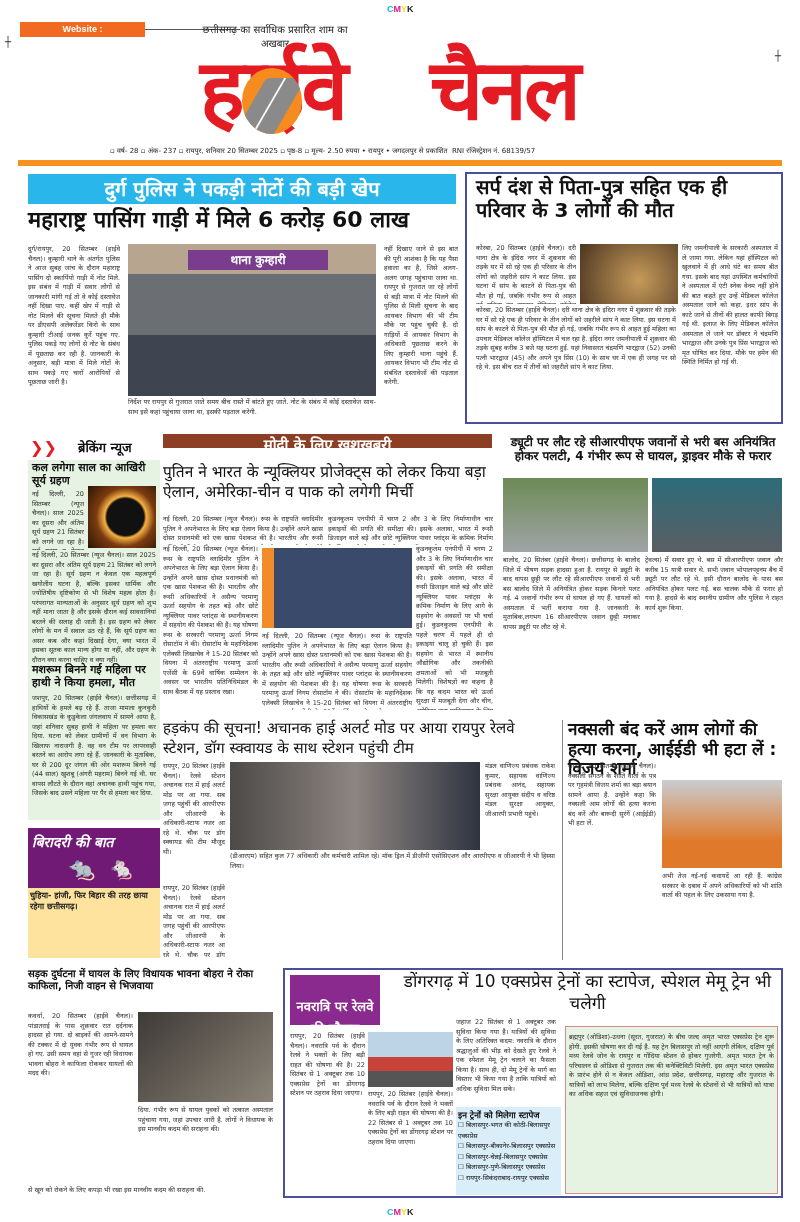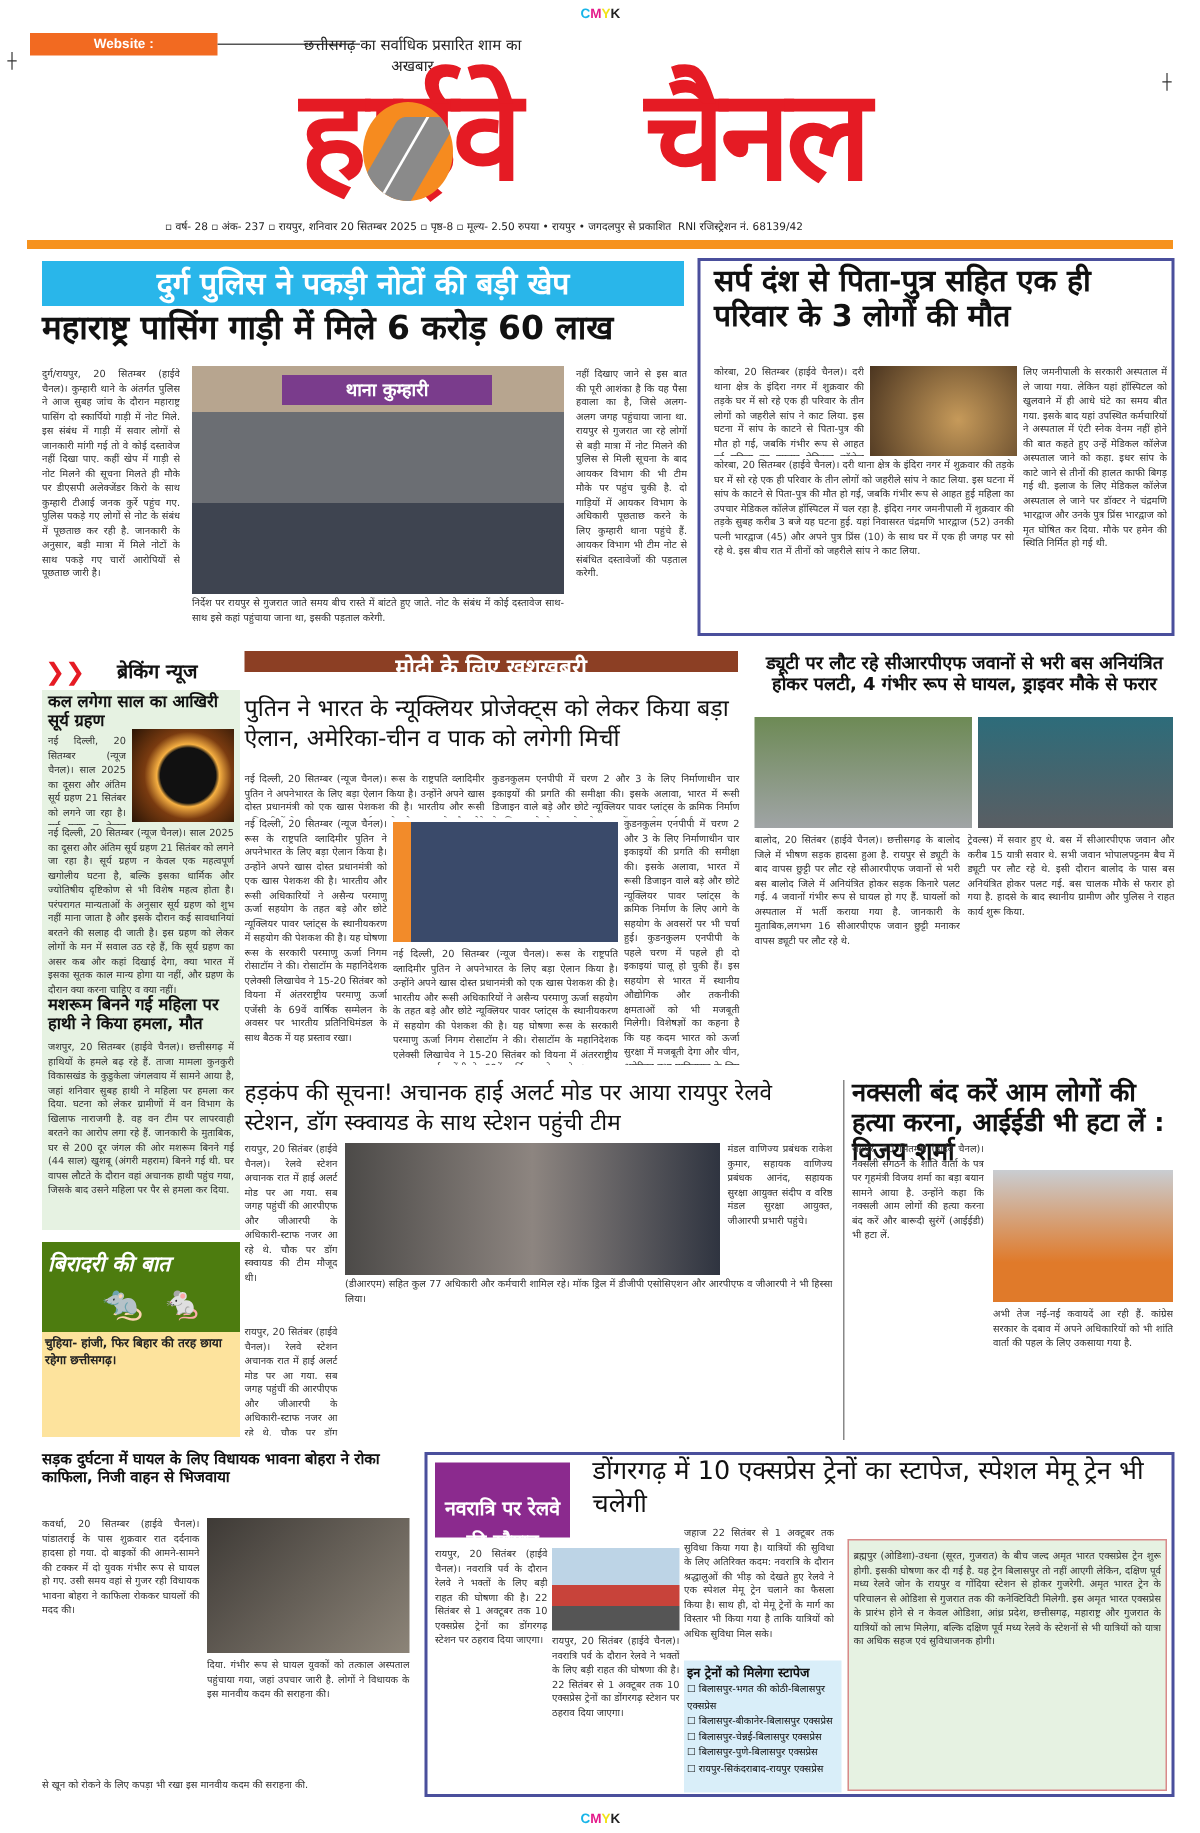--- a/index.html
+++ b/index.html
@@ -34,21 +34,21 @@
 <div class="abs cmyk" style="left:387px;top:4px"><span class="c">C</span><span class="m">M</span><span class="y">Y</span><span class="k">K</span></div>
 
 <div class="abs web">Website : www.highwaychannel.in</div>
 <div class="abs" style="left:145px;top:29px;width:95px;height:1px;background:#555"></div>
 <div class="abs tagline">छत्तीसगढ़ का सर्वाधिक प्रसारित शाम का अखबार</div>
 <div class="abs mast" style="left:200px">हाईवे</div>
 <div class="abs logo-circle">
     <div class="road"></div>
   </div>
 <div class="abs mast" style="left:430px">चैनल</div>
-<div class="abs imprint"><span>▫ वर्ष- 28 ▫ अंक- 237 ▫ रायपुर, शनिवार 20 सितम्बर 2025 ▫ पृष्ठ-8 ▫ मूल्य- 2.50 रुपया • रायपुर • जगदलपुर से प्रकाशित</span> &nbsp;<span>RNI रजिस्ट्रेशन नं. 68139/42</span></div>
+<div class="abs imprint"><span>▫ वर्ष- 28 ▫ अंक- 237 ▫ रायपुर, शनिवार 20 सितम्बर 2025 ▫ पृष्ठ-8 ▫ मूल्य- 2.50 रुपया • रायपुर • जगदलपुर से प्रकाशित</span> &nbsp;<span>RNI रजिस्ट्रेशन नं. 68139/57</span></div>
 <div class="abs orangebar"></div>
 
 <div class="abs bluebanner">दुर्ग पुलिस ने पकड़ी नोटों की बड़ी खेप</div>
 <div class="abs h1" style="left:28px;top:207px;width:430px;font-size:22px">महाराष्ट्र पासिंग गाड़ी में मिले 6 करोड़ 60 लाख</div>
 <div class="abs col" style="left:28px;top:245px;width:92px;height:175px">दुर्ग/रायपुर, 20 सितम्बर (हाईवे चैनल)। कुम्हारी थाने के अंतर्गत पुलिस ने आज सुबह जांच के दौरान महाराष्ट्र पासिंग दो स्कार्पियो गाड़ी में नोट मिले. इस संबंध में गाड़ी में सवार लोगों से जानकारी मांगी गई तो वे कोई दस्तावेज नहीं दिखा पाए. कहीं खेप में गाड़ी से नोट मिलने की सूचना मिलते ही मौके पर डीएसपी अलेक्जेंडर किरो के साथ कुम्हारी टीआई जनक कुर्रे पहुंच गए. पुलिस पकड़े गए लोगों से नोट के संबंध में पूछताछ कर रही है. जानकारी के अनुसार, बड़ी मात्रा में मिले नोटों के साथ पकड़े गए चारों आरोपियों से पूछताछ जारी है।</div>
 <div class="abs photo" style="left:128px;top:244px;width:248px;height:152px;background:linear-gradient(#b7a58f 0 20%,#6b6e73 20% 60%,#3e4450 60%)">
   <div style="position:absolute;left:60px;top:6px;width:140px;height:20px;background:#7a3c8c;color:#fff;font-weight:bold;font-size:12px;text-align:center;line-height:20px">थाना कुम्हारी</div>
 </div>
 <div class="abs col" style="left:128px;top:398px;width:248px;height:24px">निर्देश पर रायपुर से गुजरात जाते समय बीच रास्ते में बांटते हुए जाते. नोट के संबंध में कोई दस्तावेज साथ-साथ इसे कहां पहुंचाया जाना था, इसकी पड़ताल करेगी.</div>
 <div class="abs col" style="left:384px;top:245px;width:74px;height:176px">नहीं दिखाए जाने से इस बात की पूरी आशंका है कि यह पैसा हवाला का है, जिसे अलग-अलग जगह पहुंचाया जाना था. रायपुर से गुजरात जा रहे लोगों से बड़ी मात्रा में नोट मिलने की पुलिस से मिली सूचना के बाद आयकर विभाग की भी टीम मौके पर पहुंच चुकी है. दो गाड़ियों में आयकर विभाग के अधिकारी पूछताछ करने के लिए कुम्हारी थाना पहुंचे हैं. आयकर विभाग भी टीम नोट से संबंधित दस्तावेजों की पड़ताल करेगी.</div>
@@ -65,21 +65,21 @@
   <span style="position:absolute;left:50px;top:2px;font-size:13px;font-weight:bold">ब्रेकिंग न्यूज</span>
 </div>
 <div class="abs green" style="left:28px;top:460px;width:132px;height:360px"></div>
 <div class="abs h1" style="left:32px;top:462px;width:124px;font-size:11px">कल लगेगा साल का आखिरी सूर्य ग्रहण</div>
 <div class="abs photo" style="left:88px;top:486px;width:68px;height:62px;background:radial-gradient(circle at 55% 50%,#111 38%,#f6b042 43%,#7a3b10 60%,#2a1506)"></div>
 <div class="abs col" style="left:32px;top:490px;width:52px;height:60px">नई दिल्ली, 20 सितम्बर (न्यूज चैनल)। साल 2025 का दूसरा और अंतिम सूर्य ग्रहण 21 सितंबर को लगने जा रहा है। सूर्य ग्रहण न केवल एक महत्वपूर्ण खगोलीय घटना है, बल्कि इसका धार्मिक और ज्योतिषीय दृष्टिकोण से भी विशेष महत्व होता है। परंपरागत मान्यताओं के अनुसार सूर्य ग्रहण को शुभ नहीं माना जाता है और इसके दौरान कई सावधानियां बरतने की सलाह दी जाती है। इस ग्रहण को लेकर लोगों के मन में सवाल उठ रहे हैं, कि सूर्य ग्रहण का असर कब और कहां दिखाई देगा, क्या भारत में इसका सूतक काल मान्य होगा या नहीं, और ग्रहण के दौरान क्या करना चाहिए व क्या नहीं।</div>
 <div class="abs col" style="left:32px;top:551px;width:124px;height:112px">नई दिल्ली, 20 सितम्बर (न्यूज चैनल)। साल 2025 का दूसरा और अंतिम सूर्य ग्रहण 21 सितंबर को लगने जा रहा है। सूर्य ग्रहण न केवल एक महत्वपूर्ण खगोलीय घटना है, बल्कि इसका धार्मिक और ज्योतिषीय दृष्टिकोण से भी विशेष महत्व होता है। परंपरागत मान्यताओं के अनुसार सूर्य ग्रहण को शुभ नहीं माना जाता है और इसके दौरान कई सावधानियां बरतने की सलाह दी जाती है। इस ग्रहण को लेकर लोगों के मन में सवाल उठ रहे हैं, कि सूर्य ग्रहण का असर कब और कहां दिखाई देगा, क्या भारत में इसका सूतक काल मान्य होगा या नहीं, और ग्रहण के दौरान क्या करना चाहिए व क्या नहीं।</div>
 <div class="abs h1" style="left:32px;top:664px;width:124px;font-size:11px">मशरूम बिनने गई महिला पर हाथी ने किया हमला, मौत</div>
 <div class="abs col" style="left:32px;top:694px;width:124px;height:122px">जशपुर, 20 सितम्बर (हाईवे चैनल)। छत्तीसगढ़ में हाथियों के हमले बढ़ रहे हैं. ताजा मामला कुनकुरी विकासखंड के कुडुकेला जंगलवाय में सामने आया है, जहां शनिवार सुबह हाथी ने महिला पर हमला कर दिया. घटना को लेकर ग्रामीणों में वन विभाग के खिलाफ नाराजगी है. वह वन टीम पर लापरवाही बरतने का आरोप लगा रहे हैं. जानकारी के मुताबिक, घर से 200 दूर जंगल की ओर मशरूम बिनने गई (44 साल) खुशबू (अंगरी महराम) बिनने गई थी. घर वापस लौटते के दौरान वहां अचानक हाथी पहुंच गया, जिसके बाद उसने महिला पर पैर से हमला कर दिया.</div>
 
-<div class="abs" style="left:28px;top:828px;width:132px;height:72px;background:#4d7c0f">
+<div class="abs" style="left:28px;top:828px;width:132px;height:72px;background:#701a75">
   <span style="position:absolute;left:4px;top:4px;color:#fff;font-size:14px;font-style:italic;font-weight:bold">बिरादरी की बात</span>
   <span style="position:absolute;left:40px;top:28px;color:#fff;font-size:22px">🐀</span>
   <span style="position:absolute;left:80px;top:28px;color:#fff;font-size:22px">🐁</span>
 </div>
 <div class="abs" style="left:28px;top:888px;width:132px;height:70px;background:#fde39d;font-size:8px;line-height:11px;font-weight:bold;color:#222;padding:2px">
   <div>चुहिया- हांजी, फिर बिहार की तरह छाया रहेगा छत्तीसगढ़।</div>
 </div>
 
 <div class="abs brown" style="left:163px;top:434px;width:329px;height:14px;font-size:15px;line-height:22px">मोदी के लिए खुशखबरी</div>
 <div class="abs h1" style="left:163px;top:462px;width:330px;font-size:15.5px;font-weight:normal;line-height:20px">पुतिन ने भारत के न्यूक्लियर प्रोजेक्ट्स को लेकर किया बड़ा ऐलान, अमेरिका-चीन व पाक को लगेगी मिर्ची</div>
@@ -113,21 +113,21 @@
 <div class="abs col" style="left:28px;top:1012px;width:105px;height:170px">कवर्धा, 20 सितम्बर (हाईवे चैनल)। पांडातराई के पास शुक्रवार रात दर्दनाक हादसा हो गया. दो बाइकों की आमने-सामने की टक्कर में दो युवक गंभीर रूप से घायल हो गए. उसी समय वहां से गुजर रही विधायक भावना बोहरा ने काफिला रोककर घायलों की मदद की।</div>
 <div class="abs photo" style="left:138px;top:1012px;width:135px;height:90px;background:linear-gradient(135deg,#3e3a36,#8c8478)"></div>
 <div class="abs col" style="left:138px;top:1106px;width:135px;height:78px">दिया. गंभीर रूप से घायल युवकों को तत्काल अस्पताल पहुंचाया गया, जहां उपचार जारी है. लोगों ने विधायक के इस मानवीय कदम की सराहना की।</div>
 <div class="abs col" style="left:28px;top:1186px;width:250px;height:12px">से खून को रोकने के लिए कपड़ा भी रखा इस मानवीय कदम की सराहना की.</div>
 
 <div class="abs box" style="left:283px;top:968px;width:500px;height:230px"></div>
 <div class="abs purple" style="left:290px;top:975px;width:90px;height:50px;font-size:13px;line-height:22px;padding-top:21px">नवरात्रि पर रेलवे की सौगात</div>
 <div class="abs col" style="left:290px;top:1032px;width:75px;height:160px">रायपुर, 20 सितंबर (हाईवे चैनल)। नवरात्रि पर्व के दौरान रेलवे ने भक्तों के लिए बड़ी राहत की घोषणा की है। 22 सितंबर से 1 अक्टूबर तक 10 एक्सप्रेस ट्रेनों का डोंगरगढ़ स्टेशन पर ठहराव दिया जाएगा।</div>
 <div class="abs photo" style="left:368px;top:1032px;width:85px;height:55px;background:linear-gradient(#bdd4e6 0 45%,#c8433a 45% 70%,#555 70%)"></div>
 <div class="abs col" style="left:368px;top:1090px;width:85px;height:100px">रायपुर, 20 सितंबर (हाईवे चैनल)। नवरात्रि पर्व के दौरान रेलवे ने भक्तों के लिए बड़ी राहत की घोषणा की है। 22 सितंबर से 1 अक्टूबर तक 10 एक्सप्रेस ट्रेनों का डोंगरगढ़ स्टेशन पर ठहराव दिया जाएगा।</div>
-<div class="abs h1" style="left:395px;top:970px;width:385px;font-size:17px;font-weight:normal;line-height:22px;">डोंगरगढ़ में 10 एक्सप्रेस ट्रेनों का स्टापेज, स्पेशल मेमू ट्रेन भी चलेगी</div>
+<div class="abs h1" style="left:395px;top:970px;width:385px;font-size:17px;font-weight:normal;line-height:22px;text-align:center">डोंगरगढ़ में 10 एक्सप्रेस ट्रेनों का स्टापेज, स्पेशल मेमू ट्रेन भी चलेगी</div>
 <div class="abs col" style="left:456px;top:1018px;width:100px;height:86px">जहाज 22 सितंबर से 1 अक्टूबर तक सुविधा किया गया है। यात्रियों की सुविधा के लिए अतिरिक्त कदम: नवरात्रि के दौरान श्रद्धालुओं की भीड़ को देखते हुए रेलवे ने एक स्पेशल मेमू ट्रेन चलाने का फैसला किया है। साथ ही, दो मेमू ट्रेनों के मार्ग का विस्तार भी किया गया है ताकि यात्रियों को अधिक सुविधा मिल सके।</div>
 <div class="abs" style="left:456px;top:1107px;width:105px;height:88px;background:#d9eef9;padding:2px">
   <div style="font-size:8.5px;font-weight:bold">इन ट्रेनों को मिलेगा स्टापेज</div>
   <div style="font-size:6.5px;line-height:10.5px">
     <div>☐ <span>बिलासपुर-भगत की कोठी-बिलासपुर एक्सप्रेस</span></div>
     <div>☐ <span>बिलासपुर-बीकानेर-बिलासपुर एक्सप्रेस</span></div>
     <div>☐ <span>बिलासपुर-चेन्नई-बिलासपुर एक्सप्रेस</span></div>
     <div>☐ <span>बिलासपुर-पुणे-बिलासपुर एक्सप्रेस</span></div>
     <div>☐ <span>रायपुर-सिकंदराबाद-रायपुर एक्सप्रेस</span></div>
   </div>

